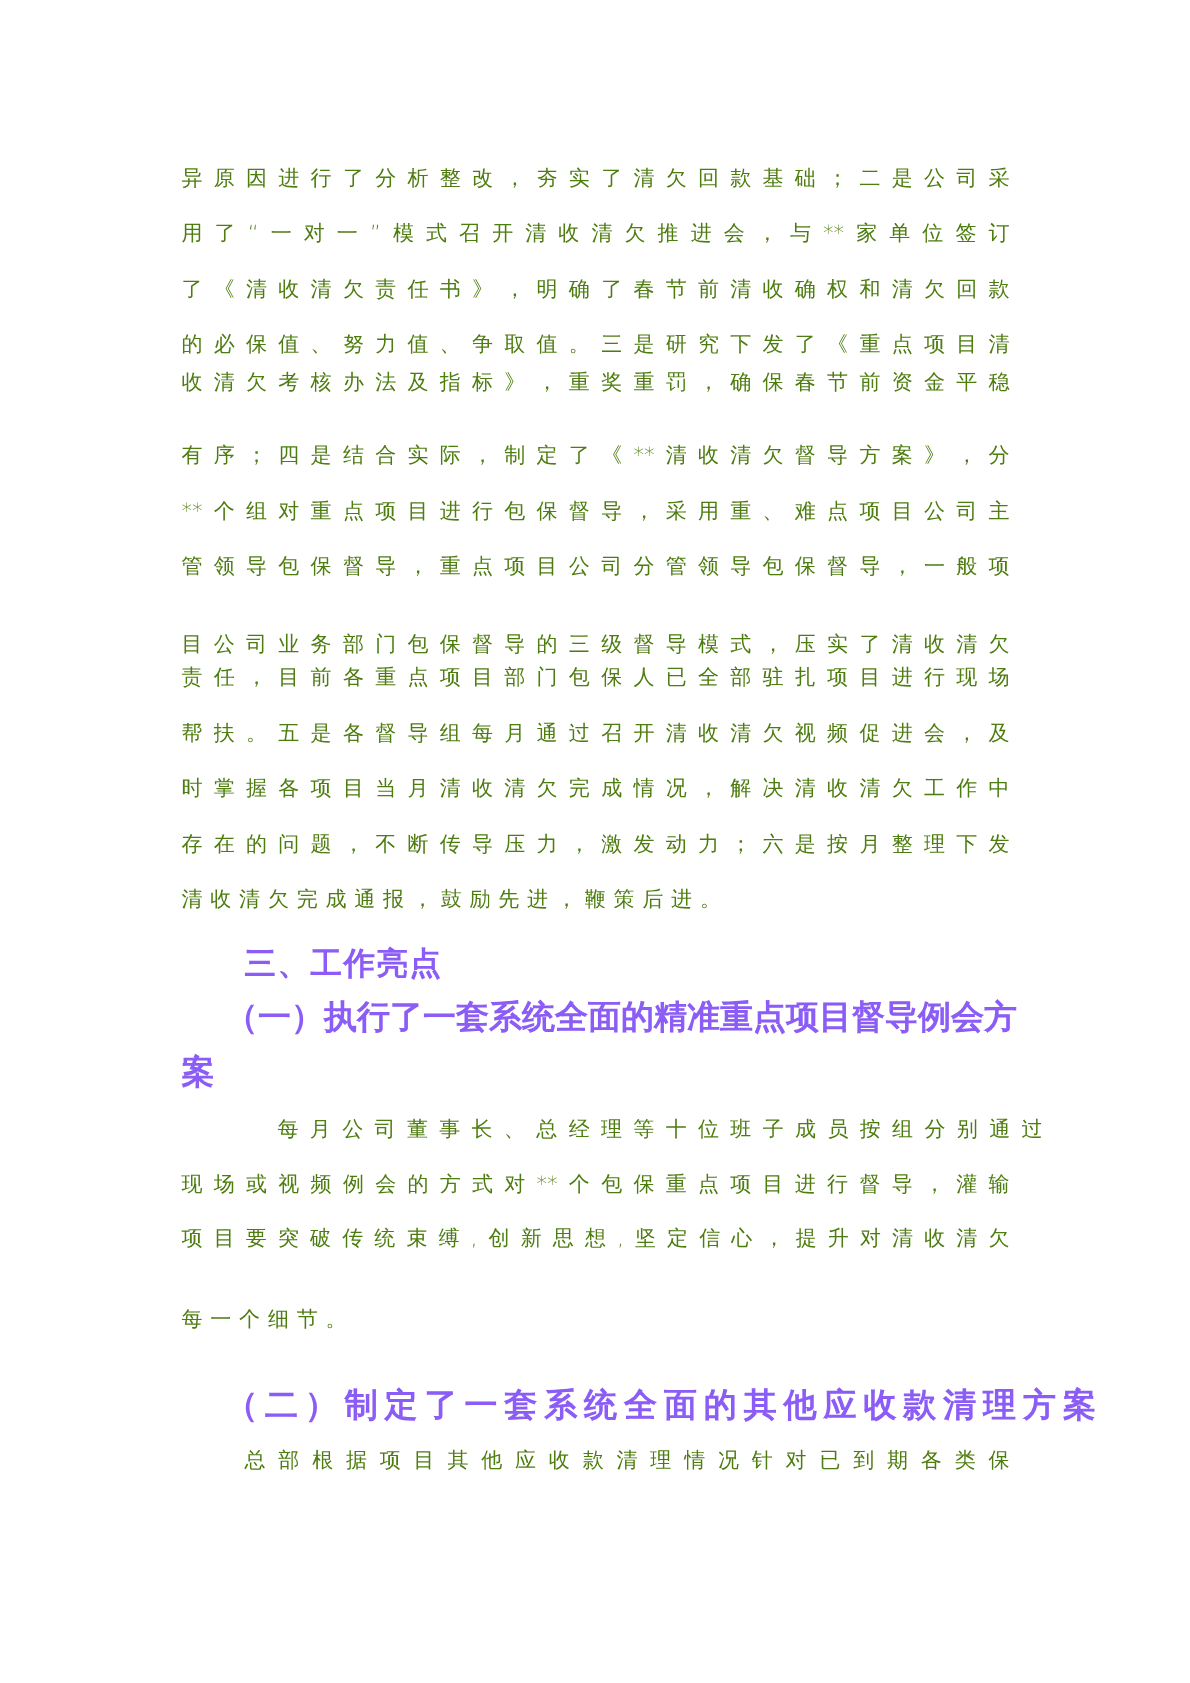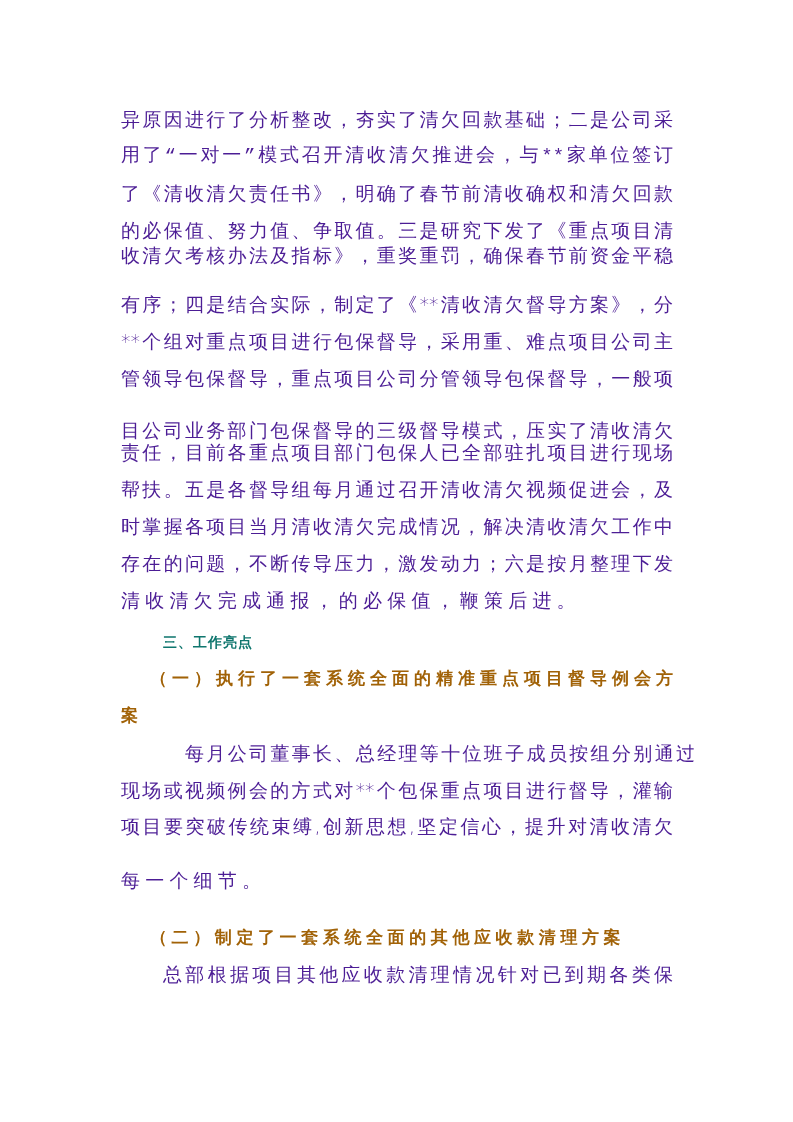--- a/index.html
+++ b/index.html
@@ -21,85 +21,85 @@
     height: 1122px;
     background: #ffffff;
   }
   .line {
     position: absolute;
     left: 121px;
     width: 552px;
     height: 37px;
     line-height: 37px;
     font-family: "DejaVu Sans", sans-serif;
-    font-size: 19px;
-    color: #4c1d95;
+    font-size: 14px;
+    color: #4d7c0f;
     white-space: nowrap;
     text-align: justify;
     text-align-last: justify;
     font-weight: 300;
   }
   .line.last {
     text-align-last: left;
     letter-spacing: 5.2px;
   }
   .line.indent {
     left: 163px;
     width: 510px;
   }
   .heading {
     position: absolute;
     left: 163px;
     height: 37px;
     line-height: 37px;
     font-family: "DejaVu Sans", sans-serif;
-    font-size: 14px;
+    font-size: 21px;
     font-weight: bold;
-    color: #0f766e;
+    color: #8b5cf6;
     white-space: nowrap;
     letter-spacing: 1px;
   }
   .subheading {
     position: absolute;
     left: 150px;
     width: 523px;
     height: 37px;
     line-height: 37px;
     font-family: "DejaVu Serif", serif;
-    font-size: 17px;
+    font-size: 22px;
     font-weight: bold;
-    color: #a16207;
+    color: #8b5cf6;
     white-space: nowrap;
     text-align: justify;
     text-align-last: justify;
   }
   .subheading.last {
     text-align-last: left;
     letter-spacing: 4.6px;
   }
 </style>
 </head>
 <body>
 
 <div class="page">
 
   <div class="line" style="top:101px;">异原因进行了分析整改，夯实了清欠回款基础；二是公司采</div>
-  <div class="line" style="top:138px;font-family:Liberation Mono, monospace;">用了“一对一”模式召开清收清欠推进会，与**家单位签订</div>
+  <div class="line" style="top:138px;">用了“一对一”模式召开清收清欠推进会，与**家单位签订</div>
   <div class="line" style="top:175px;">了《清收清欠责任书》，明确了春节前清收确权和清欠回款</div>
   <div class="line" style="top:212px;">的必保值、努力值、争取值。三是研究下发了《重点项目清</div>
   <div class="line" style="top:237px;">收清欠考核办法及指标》，重奖重罚，确保春节前资金平稳</div>
   <div class="line" style="top:286px;">有序；四是结合实际，制定了《**清收清欠督导方案》，分</div>
   <div class="line" style="top:323px;">**个组对重点项目进行包保督导，采用重、难点项目公司主</div>
   <div class="line" style="top:360px;">管领导包保督导，重点项目公司分管领导包保督导，一般项</div>
   <div class="line" style="top:397px;margin-top:15px;">目公司业务部门包保督导的三级督导模式，压实了清收清欠</div>
   <div class="line" style="top:434px;">责任，目前各重点项目部门包保人已全部驻扎项目进行现场</div>
   <div class="line" style="top:471px;">帮扶。五是各督导组每月通过召开清收清欠视频促进会，及</div>
   <div class="line" style="top:508px;">时掌握各项目当月清收清欠完成情况，解决清收清欠工作中</div>
   <div class="line" style="top:545px;">存在的问题，不断传导压力，激发动力；六是按月整理下发</div>
-  <div class="line last" style="top:582px;">清收清欠完成通报，的必保值，鞭策后进。</div>
+  <div class="line last" style="top:582px;">清收清欠完成通报，鼓励先进，鞭策后进。</div>
 
   <div class="heading" style="top:624px;">三、工作亮点</div>
 
   <div class="subheading" style="top:660px;">（一）执行了一套系统全面的精准重点项目督导例会方</div>
   <div class="subheading last" style="top:697px; left:121px;">案</div>
 
   <div class="line indent" style="top:735px;margin-left:22px;">每月公司董事长、总经理等十位班子成员按组分别通过</div>
   <div class="line" style="top:772px;">现场或视频例会的方式对**个包保重点项目进行督导，灌输</div>
   <div class="line" style="top:808px;">项目要突破传统束缚,创新思想,坚定信心，提升对清收清欠</div>
   <div class="line last" style="top:862px;">每一个细节。</div>

